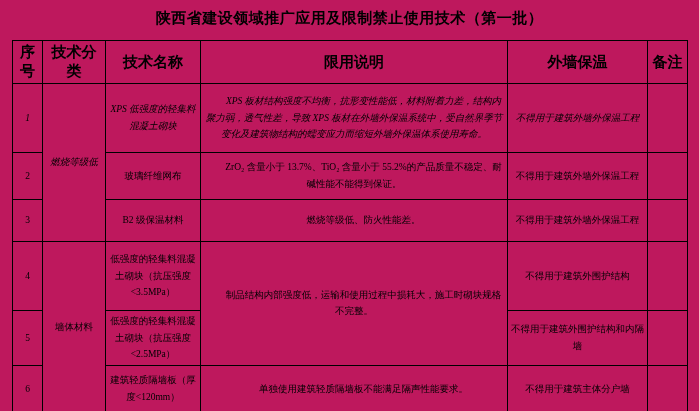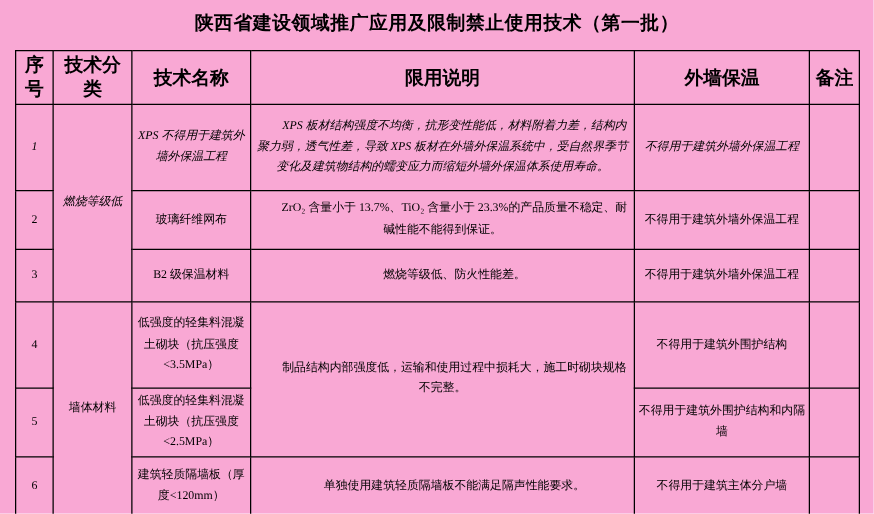--- a/index.html
+++ b/index.html
@@ -9,21 +9,21 @@
     width: 699px;
     height: 411px;
     font-family: "Liberation Serif", "DejaVu Serif", serif;
     color: #000000;
     overflow: hidden;
   }
   .page {
     position: relative;
     width: 699px;
     height: 411px;
-    background: #f9a8d4;
+    background: #be185d;
   }
   .doc-title {
     text-align: center;
     font-family: "Liberation Sans", "DejaVu Sans", sans-serif;
     font-weight: bold;
     font-size: 15px;
     padding-top: 9px;
     letter-spacing: 0.5px;
   }
   .doc-subtitle {
@@ -98,29 +98,29 @@
         <th>技术名称</th>
         <th>限用说明</th>
         <th>外墙保温</th>
         <th>备注</th>
       </tr>
     </thead>
     <tbody>
       <tr class="r1">
         <td>1</td>
         <td rowspan="3">燃烧等级低</td>
-        <td>XPS 不得用于建筑外墙外保温工程</td>
+        <td>XPS 低强度的轻集料混凝土砌块</td>
         <td class="desc">XPS 板材结构强度不均衡，抗形变性能低，材料附着力差，结构内聚力弱，透气性差，导致 XPS 板材在外墙外保温系统中，受自然界季节变化及建筑物结构的蠕变应力而缩短外墙外保温体系使用寿命。</td>
         <td class="scope">不得用于建筑外墙外保温工程</td>
         <td></td>
       </tr>
       <tr class="r2">
         <td>2</td>
         <td>玻璃纤维网布</td>
-        <td class="desc">ZrO₂ 含量小于 13.7%、TiO₂ 含量小于 23.3%的产品质量不稳定、耐碱性能不能得到保证。</td>
+        <td class="desc">ZrO₂ 含量小于 13.7%、TiO₂ 含量小于 55.2%的产品质量不稳定、耐碱性能不能得到保证。</td>
         <td class="scope">不得用于建筑外墙外保温工程</td>
         <td></td>
       </tr>
       <tr class="r3">
         <td>3</td>
         <td>B2 级保温材料</td>
         <td class="desc">燃烧等级低、防火性能差。</td>
         <td class="scope">不得用于建筑外墙外保温工程</td>
         <td></td>
       </tr>

